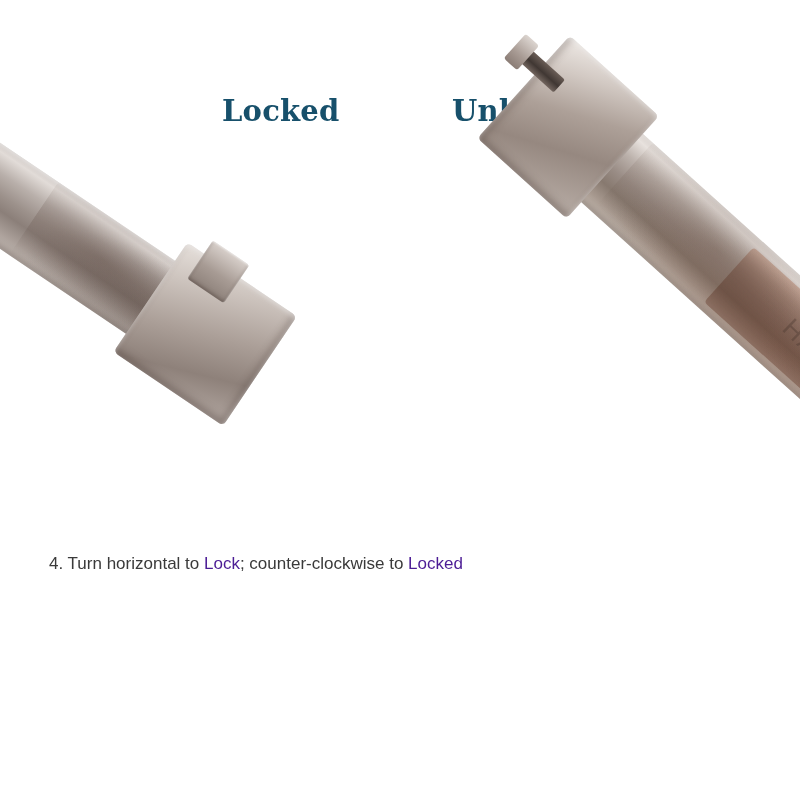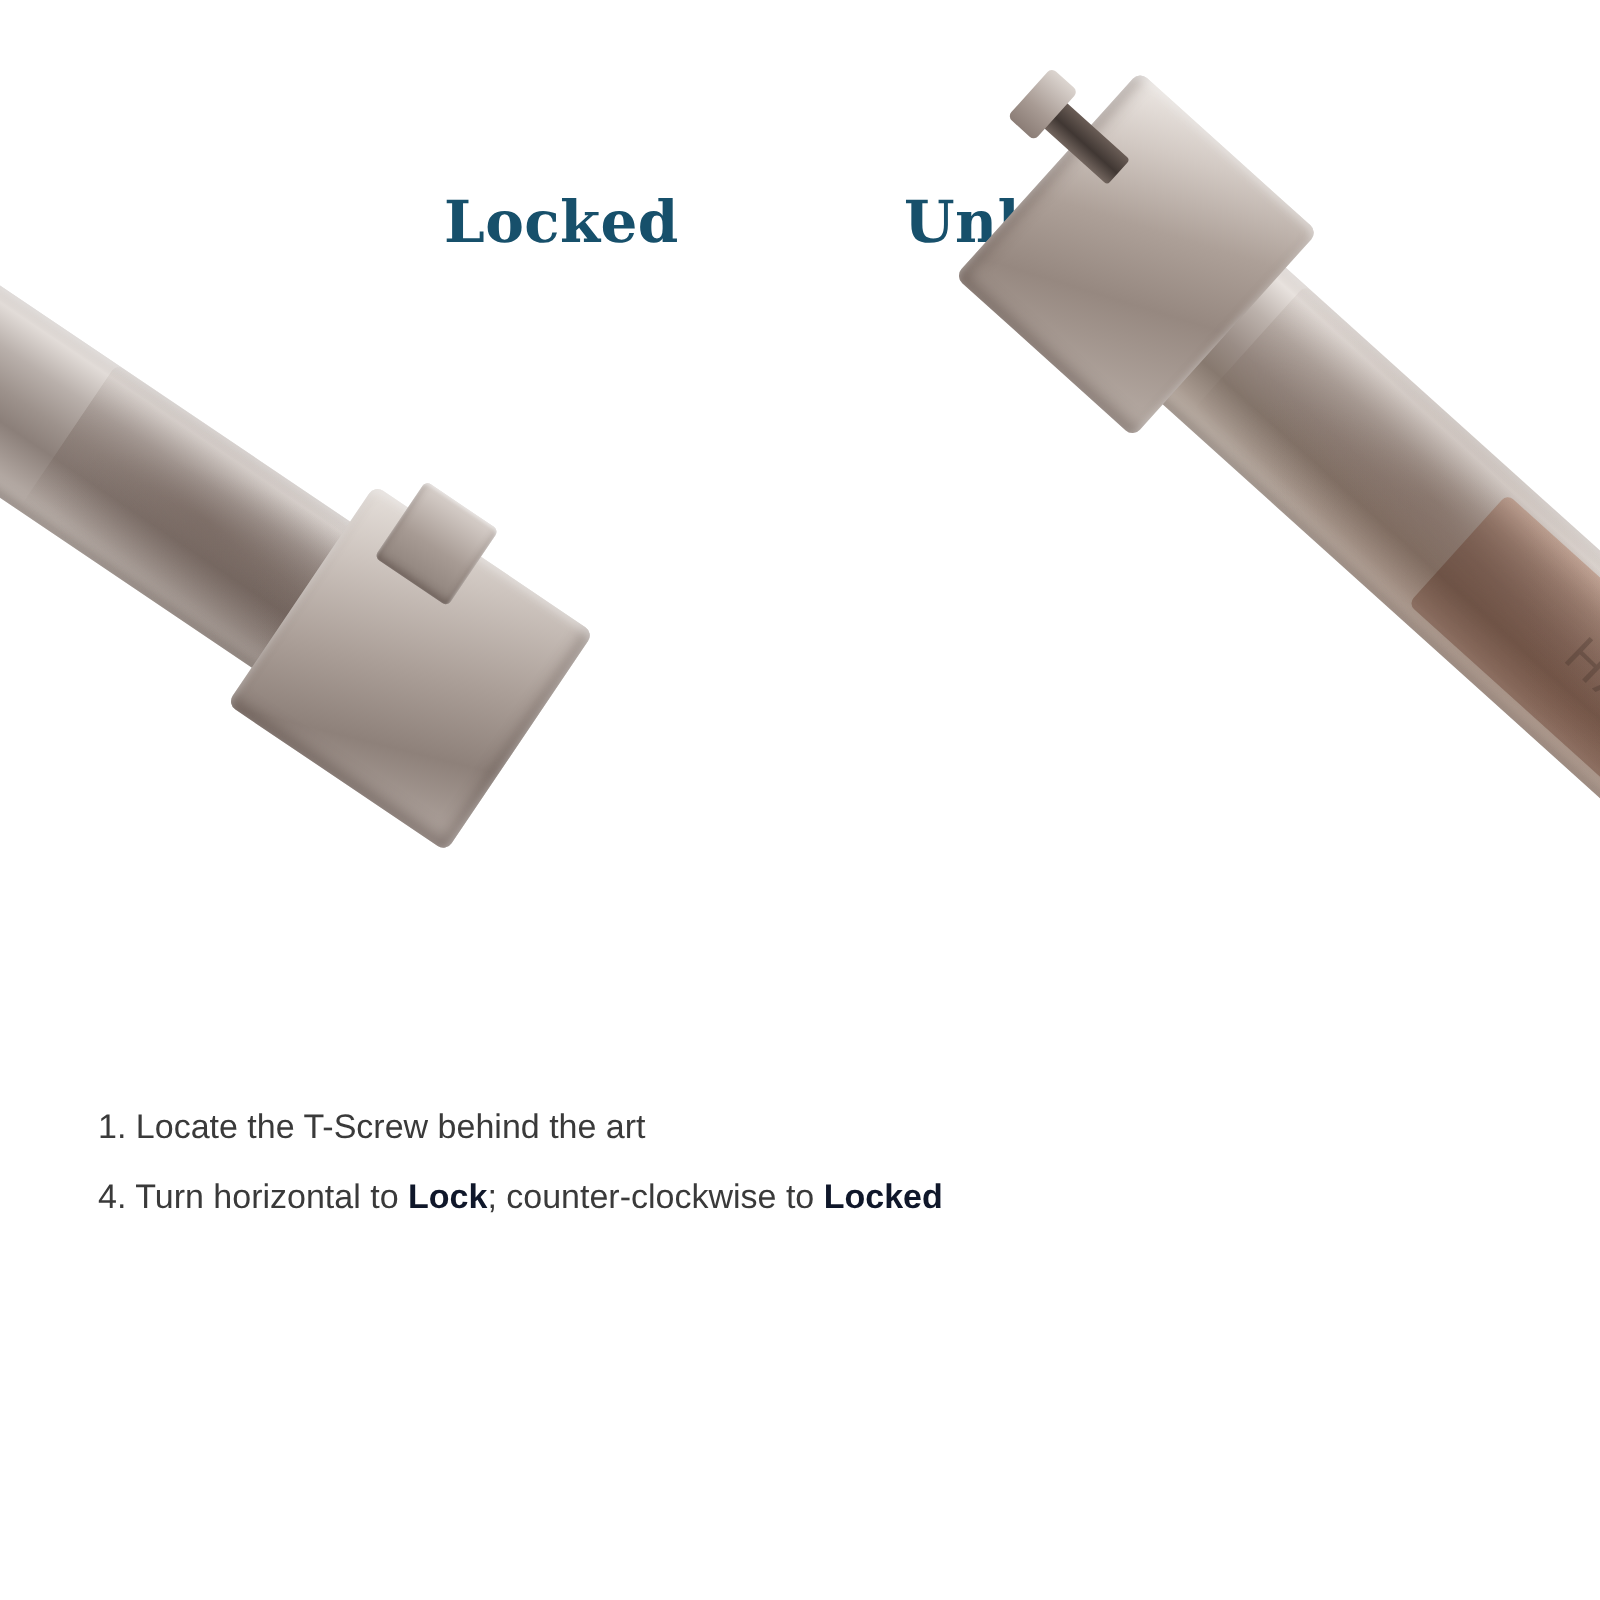--- a/index.html
+++ b/index.html
@@ -236,22 +236,22 @@
   .step {
     font-family: "Liberation Sans", sans-serif;
     font-size: 17px;
     color: #3a3a3a;
     margin-bottom: 14px;
     line-height: 1.25;
     white-space: nowrap;
   }
   .step .num { color: #3a3a3a; }
   .kw {
-    font-weight: bold;
-    color: #0f172a;
+    font-weight: normal;
+    color: #4c1d95;
   }
 </style>
 </head>
 <body>
 
 <div class="page">
 
   <div class="photo-area">
 
     <div class="label label-locked">Locked</div>
@@ -269,24 +269,20 @@
       <div class="head"></div>
       <div class="slot"></div>
       <div class="slot-cap"></div>
       <div class="stamp">HA</div>
     </div>
 
   </div>
 
   <div class="howto">
 
-    <div class="step">
-      <span class="num">1.</span>
-      <span>Locate the T-Screw behind the art</span>
-    </div>
 
 
 
     <div class="step">
       <span class="num">4.</span>
       <span>Turn horizontal to </span><span class="kw">Lock</span><span>; counter-clockwise to </span><span class="kw">Locked</span>
     </div>
   </div>
 
 </div>

